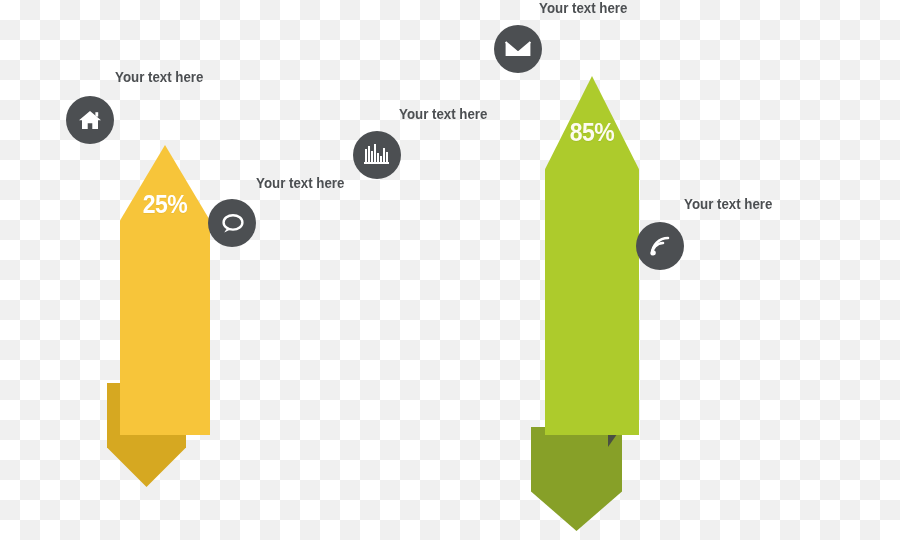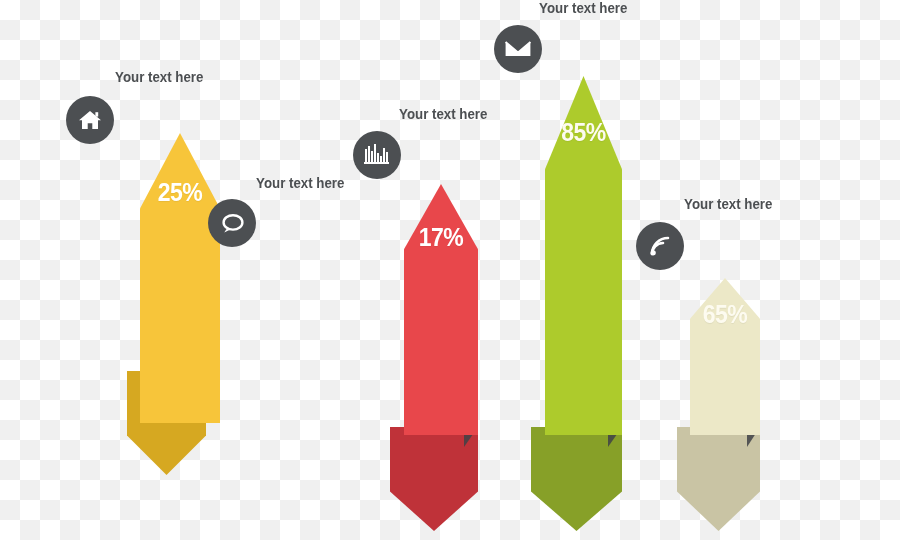--- a/index.html
+++ b/index.html
@@ -91,21 +91,21 @@
     letter-spacing:0px;
     transform:scaleX(.95);
     transform-origin:right center;
   }
 </style>
 </head>
 <body>
 
 <div id="stage">
 
-  <div class="arrow" style="left:120px;top:133px;width:80px;height:290px;margin-left:20px;">
+  <div class="arrow" style="left:120px;top:145px;width:90px;height:290px;">
     <div class="tail" style="left:-13px;top:238px;width:79px;height:104px;">
       <div class="tail-body" style="background:#d6a821;"></div>
     </div>
     <div class="shadow" style="left:53px;top:238px;border-width:0 0 20px 13px;border-left-color:#3f4247;opacity:.85;"></div>
     <div class="shaft" style="height:290px;background:#f7c53a;"></div>
     <div class="pct" style="top:45px;">25%</div>
   </div>
   <div class="lbl" style="left:115px;top:69px;">Your text here</div>
   <div class="icon" style="left:66px;top:96px;">
     <svg width="26" height="26" viewBox="0 0 26 26" aria-hidden="true">
@@ -115,70 +115,54 @@
   </div>
 
   <div class="lbl" style="left:256px;top:175px;">Your text here</div>
   <div class="icon" style="left:208px;top:199px;">
     <svg width="27" height="27" viewBox="0 0 27 27" aria-hidden="true">
       <ellipse cx="14" cy="12.4" rx="9.4" ry="7.2" fill="none" stroke="#ffffff" stroke-width="2.4"></ellipse>
       <path fill="#ffffff" d="M8.6 17.4 L5.2 22.6 L10.9 19.7 Z"></path>
     </svg>
   </div>
 
-  <div class="arrow" style="left:404px;top:184px;width:74px;height:251px;">
-    <div class="tail" style="left:-14px;top:243px;width:88px;height:104px;">
-      <div class="tail-body" style="background:#bf3239;"></div>
-    </div>
-    <div class="shadow" style="left:60px;top:243px;border-width:0 0 20px 14px;border-left-color:#3f4247;opacity:.85;"></div>
-    <div class="shaft" style="height:251px;background:#e8474b;"></div>
-    <div class="pct" style="top:39px;">17%</div>
-  </div>
   <div class="lbl" style="left:399px;top:106px;">Your text here</div>
   <div class="icon" style="left:353px;top:131px;">
     <svg width="28" height="26" viewBox="0 0 28 26" aria-hidden="true">
       <g fill="#ffffff">
         <rect x="2" y="7" width="2" height="13"></rect>
         <rect x="5" y="4" width="2" height="16"></rect>
         <rect x="8" y="9" width="2" height="11"></rect>
         <rect x="11" y="2" width="2" height="18"></rect>
         <rect x="14" y="11" width="2" height="9"></rect>
         <rect x="17" y="14" width="2" height="6"></rect>
         <rect x="20" y="6" width="2" height="14"></rect>
         <rect x="23" y="10" width="2" height="10"></rect>
         <rect x="1" y="20" width="25" height="2"></rect>
       </g>
     </svg>
   </div>
 
-  <div class="arrow" style="left:545px;top:76px;width:77px;height:359px;">
+  <div class="arrow" style="left:545px;top:76px;width:94px;height:359px;">
     <div class="tail" style="left:-14px;top:351px;width:91px;height:104px;">
       <div class="tail-body" style="background:#87a028;"></div>
     </div>
     <div class="shadow" style="left:63px;top:351px;border-width:0 0 20px 14px;border-left-color:#3f4247;opacity:.85;"></div>
     <div class="shaft" style="height:359px;background:#adcb2c;"></div>
     <div class="pct pale" style="top:42px;">85%</div>
   </div>
   <div class="lbl" style="left:539px;top:0px;">Your text here</div>
   <div class="icon" style="left:494px;top:25px;">
     <svg width="28" height="22" viewBox="0 0 28 22" aria-hidden="true">
       <rect x="1.6" y="4" width="24.8" height="14" fill="#ffffff"></rect>
       <path d="M1.6 4 L14 14.4 L26.4 4 Z" fill="#4c4f52"></path>
       <path d="M1.6 4 L14 14.4 L26.4 4" fill="none" stroke="#ffffff" stroke-width="1.8"></path>
     </svg>
   </div>
 
-  <div class="arrow" style="left:690px;top:278px;width:70px;height:157px;">
-    <div class="tail" style="left:-13px;top:149px;width:83px;height:104px;">
-      <div class="tail-body" style="background:#c9c4a4;"></div>
-    </div>
-    <div class="shadow" style="left:57px;top:149px;border-width:0 0 20px 13px;border-left-color:#3f4247;opacity:.85;"></div>
-    <div class="shaft" style="height:157px;background:#ece8c7;"></div>
-    <div class="pct pale" style="top:22px;">65%</div>
-  </div>
   <div class="lbl" style="left:684px;top:196px;">Your text here</div>
   <div class="icon" style="left:636px;top:222px;">
     <svg width="26" height="26" viewBox="0 0 26 26" aria-hidden="true">
       <g fill="none" stroke="#ffffff" stroke-width="2.6" stroke-linecap="round">
         <path d="M5 21 A16 16 0 0 1 21 5"></path>
         <path d="M5 21 A11 11 0 0 1 16 10"></path>
       </g>
       <circle cx="6.2" cy="19.8" r="2.6" fill="#ffffff"></circle>
     </svg>
   </div>

